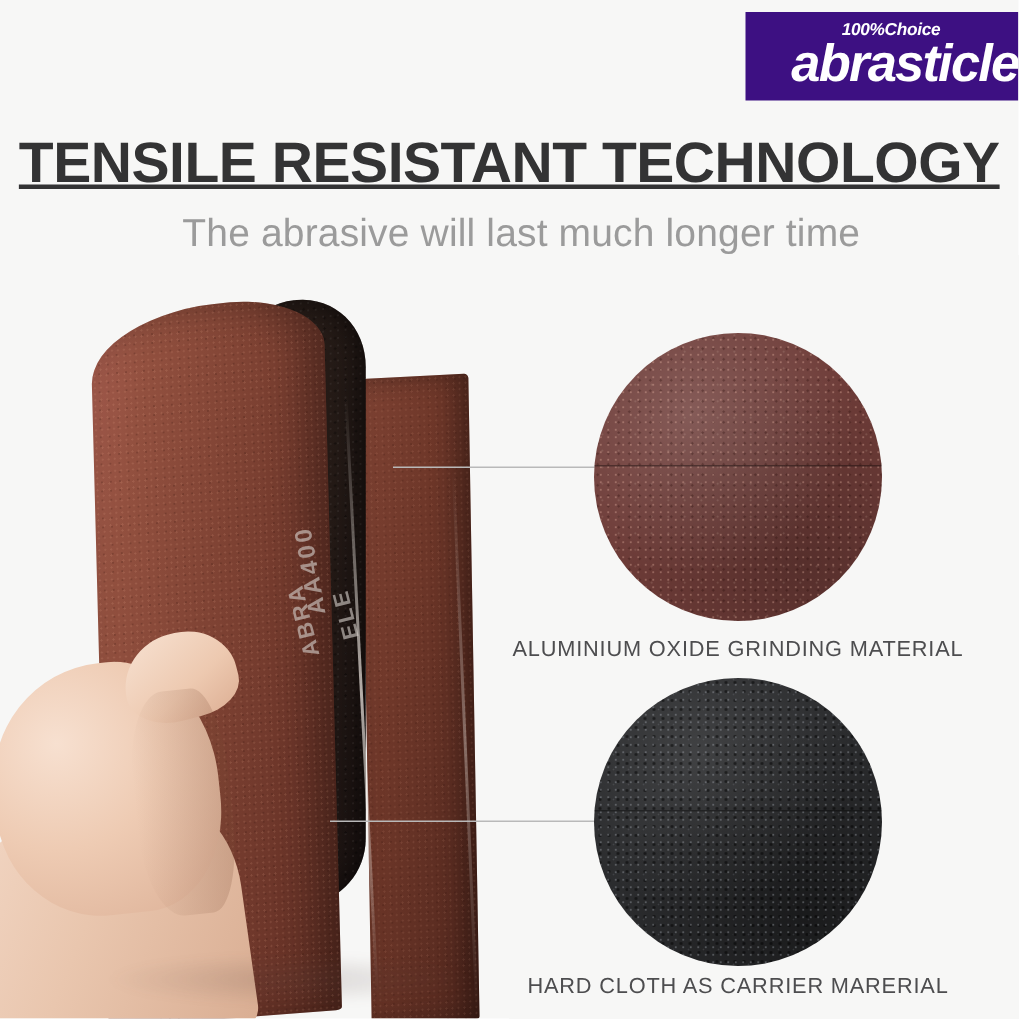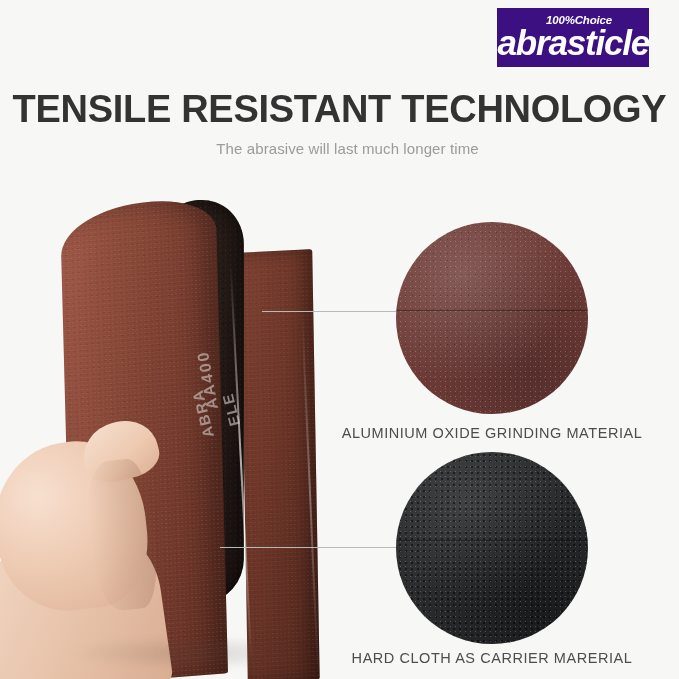--- a/index.html
+++ b/index.html
@@ -15,21 +15,21 @@
     overflow: hidden;
     font-family: "Liberation Sans", sans-serif;
     -webkit-font-smoothing: antialiased;
   }
 
   
   #brand-logo {
     position: absolute;
     left: 497px;
     top: 8px;
-    width: 152px;
+    width: 182px;
     height: 59px;
     background: #3d1082;
     display: flex;
     align-items: flex-end;
     justify-content: center;
     overflow: hidden;
   }
   #brand-tagline {
     position: absolute;
     top: 6px;
@@ -64,28 +64,29 @@
     position: absolute;
     left: 0;
     right: 0;
     top: 88px;
     text-align: center;
     font-size: 38px;
     font-weight: bold;
     color: #333334;
     letter-spacing: -0.3px;
     white-space: nowrap;
+    text-decoration: underline;
   }
   #subheadline {
     position: absolute;
     left: 16px;
     right: 0;
     top: 140px;
     text-align: center;
-    font-size: 15px;
+    font-size: 26px;
     font-weight: normal;
     color: #9b9b9b;
     letter-spacing: 0.1px;
     white-space: nowrap;
   }
 
   
   .leader-line {
     position: absolute;
     height: 1px;

